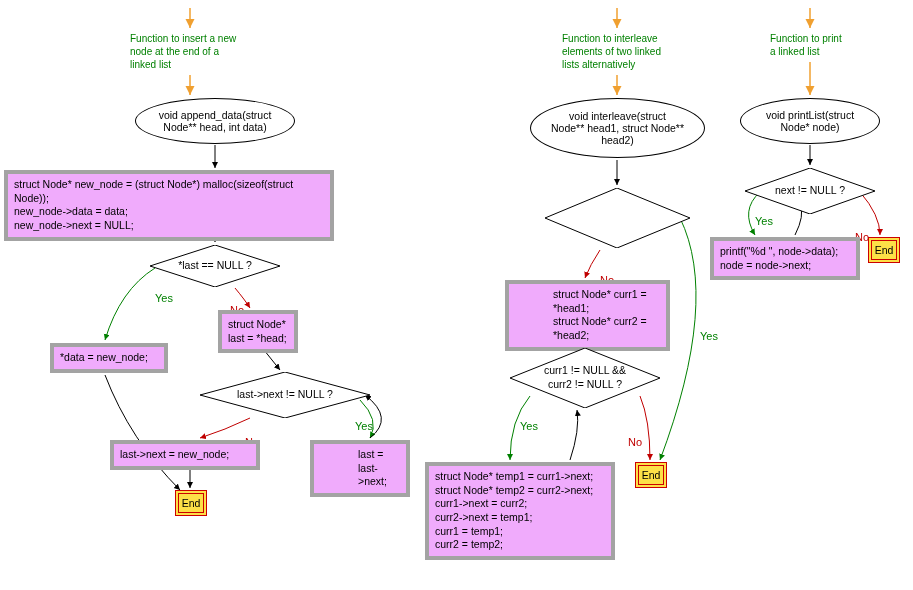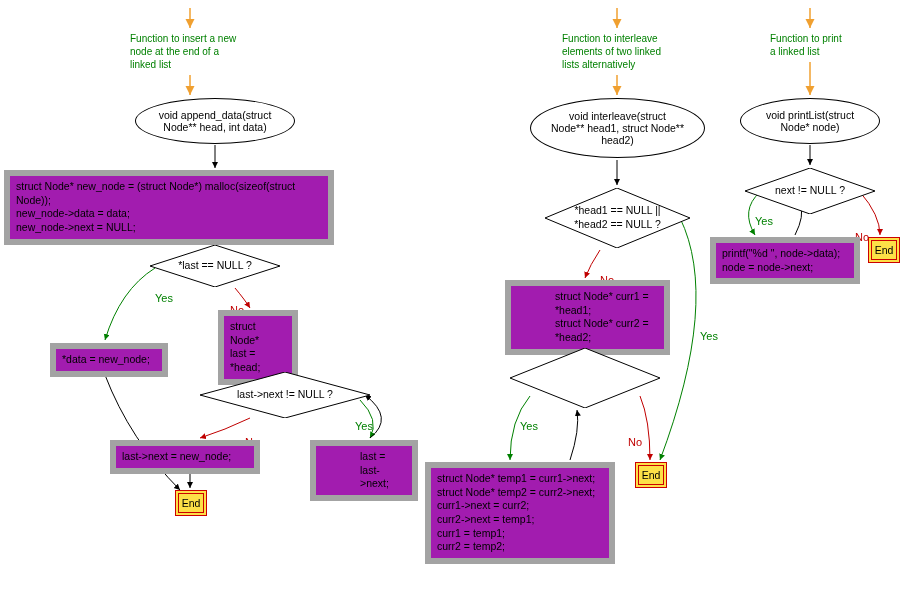--- a/index.html
+++ b/index.html
@@ -27,24 +27,24 @@
       display: flex;
       align-items: center;
       justify-content: center;
       text-align: center;
       padding: 8px;
       font-size: 10.5px;
       background: #fff;
     }
     .node-rect {
       position: absolute;
-      border: 6px solid #a3a3a3;
+      border: 4px solid #a3a3a3;
       padding: 4px 6px;
       font-size: 10.5px;
-      background: #a21caf;
+      background: #f0abfc;
       line-height: 1.3;
     }
     .node-diamond {
       position: absolute;
     }
     .diamond-text {
       position: absolute;
       top: 50%;
       left: 50%;
       transform: translate(-50%, -50%);
@@ -176,47 +176,47 @@
 
 <div class="node-diamond" style="left:200px;top:372px;width:170px;height:46px;">
   <svg width="170" height="46" style="position:absolute;top:0;left:0;">
       <polygon points="85,0 170,23 85,46 0,23" fill="#fff" stroke="#000"></polygon>
     </svg>
   <div class="diamond-text">last-&gt;next != NULL ?</div>
 </div>
 <div class="edge-label yes" style="left:355px;top:420px;">Yes</div>
 <div class="edge-label no" style="left:245px;top:420px;">No</div>
 
-<div class="node-rect" style="left:310px;top:440px;width:108px;padding-left:44px;">last = last-&gt;next;</div>
+<div class="node-rect" style="left:310px;top:440px;width:100px;padding-left:44px;">last = last-&gt;next;</div>
 
 <div class="node-rect" style="left:110px;top:440px;width:150px;">last-&gt;next = new_node;</div>
 
 <div class="node-end" style="left:175px;top:490px;">
   <div class="end-inner">End</div>
 </div>
 
 <div class="node-ellipse" style="left:530px;top:98px;width:175px;height:60px;">
   <span>void interleave(struct<br>Node** head1, struct Node**<br>head2)</span>
 </div>
 
 <div class="node-diamond" style="left:545px;top:188px;width:145px;height:60px;">
   <svg width="145" height="60" style="position:absolute;top:0;left:0;">
       <polygon points="72,0 145,30 72,60 0,30" fill="#fff" stroke="#000"></polygon>
     </svg>
-  <div class="diamond-text">*head1 == NULL ||<br>*head2 == NULL ?</div>
 </div>
 <div class="edge-label yes" style="left:700px;top:330px;">Yes</div>
 <div class="edge-label no" style="left:600px;top:258px;">No</div>
 
 <div class="node-rect" style="left:505px;top:280px;width:165px;padding-left:44px;">struct Node* curr1 = *head1;<br>struct Node* curr2 = *head2;</div>
 
 <div class="node-diamond" style="left:510px;top:348px;width:150px;height:60px;">
   <svg width="150" height="60" style="position:absolute;top:0;left:0;">
       <polygon points="75,0 150,30 75,60 0,30" fill="#fff" stroke="#000"></polygon>
     </svg>
+  <div class="diamond-text">curr1 != NULL &amp;&amp;<br>curr2 != NULL ?</div>
 </div>
 <div class="edge-label yes" style="left:520px;top:420px;">Yes</div>
 <div class="edge-label no" style="left:628px;top:420px;">No</div>
 
 <div class="node-rect" style="left:425px;top:462px;width:190px;">struct Node* temp1 = curr1-&gt;next;<br>struct Node* temp2 = curr2-&gt;next;<br>curr1-&gt;next = curr2;<br>curr2-&gt;next = temp1;<br>curr1 = temp1;<br>curr2 = temp2;</div>
 
 <div class="node-end" style="left:635px;top:462px;">
   <div class="end-inner">End</div>
 </div>
 

